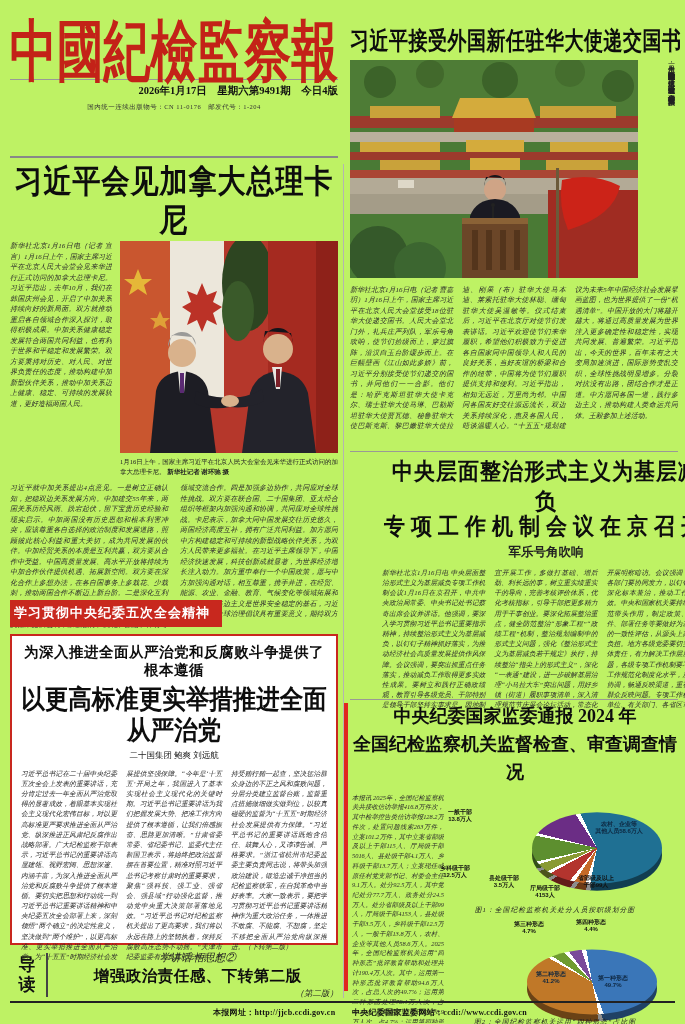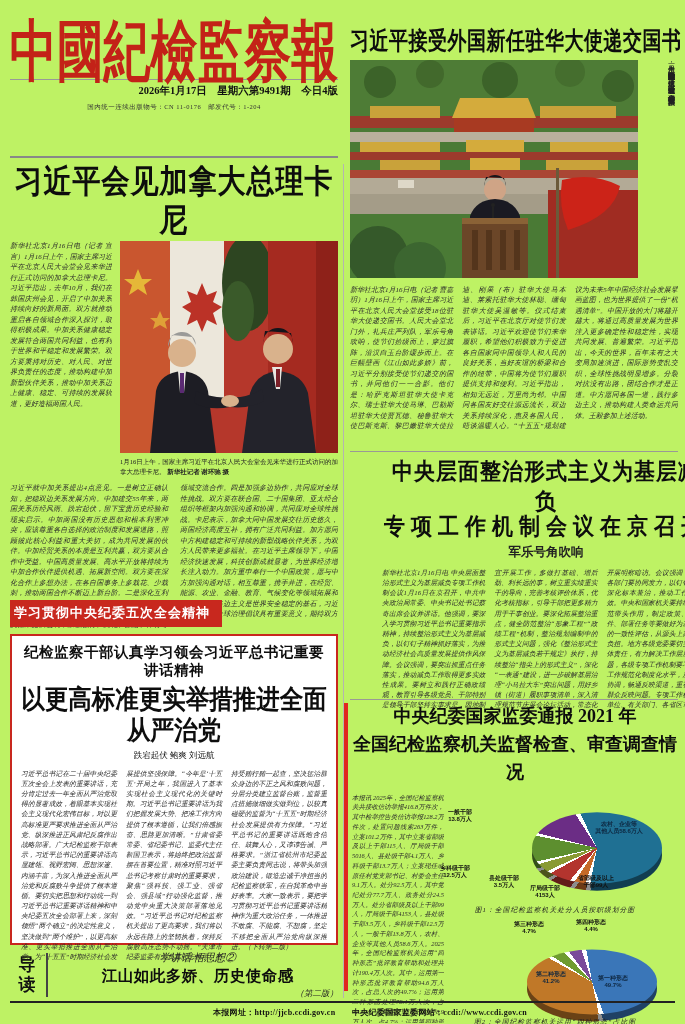--- a/index.html
+++ b/index.html
@@ -166,35 +166,35 @@
     </div>
     <p class="caption left-caption" data-name="left-photo-caption">
       <span data-name="left-photo-caption-text">1月16日上午，国家主席习近平在北京人民大会堂会见来华进行正式访问的加拿大总理卡尼。</span>
       <span class="credit" data-name="left-photo-credit">新华社记者 谢环驰 摄</span>
     </p>
     <div class="bodytxt cols2 left-body" data-name="left-article-body">习近平就中加关系提出4点意见。一是树立正确认知，把稳双边关系发展方向。中加建交55年来，两国关系历经风雨、跌宕起伏，留下宝贵历史经验和现实启示。中加两国没有历史恩怨和根本利害冲突，应该尊重各自选择的政治制度和发展道路，照顾彼此核心利益和重大关切，成为共同发展的伙伴。中加经贸关系的本质是互利共赢，双方要从合作中受益。中国高质量发展、高水平开放将持续为中加合作伙伴提供机遇、拓展新空间。双方要在深化合作上多想办法，在各自国事务上多栽花、少栽刺，推动两国合作不断迈上新台阶。二是深化互利合作，做大共同利益蛋糕。三是密切人文交流，增进两国人民相互了解和友好感情，双方要为两国人员往来提供便利，加强教育、文化、旅游、体育等领域交流合作。四是加强多边协作，共同应对全球性挑战。双方要在联合国、二十国集团、亚太经合组织等框架内加强沟通和协调，共同应对全球性挑战。卡尼表示，加拿大同中国发展交往历史悠久，两国经济高度互补，拥有广泛共同利益。加方愿同中方构建稳定和可持续的新型战略伙伴关系，为双方人民带来更多福祉。在习近平主席领导下，中国经济快速发展，科技创新成就显著，为世界经济增长注入动力。加方重申奉行一个中国政策，愿与中方加强沟通对话，相互尊重，携手并进，在经贸、能源、农业、金融、教育、气候变化等领域拓展和加强合作。多边主义是世界安全稳定的基石，习近平主席提出全球治理倡议具有重要意义，期待双方加强协作。双方还就共同关心的国际和地区问题交换意见。王毅参加会见。</div>
   </div>
 
   <div class="abs badge" data-name="section-kicker-badge">学习贯彻中央纪委五次全会精神</div>
   <div class="abs special-box" data-name="special-section-box">
-    <div class="headline-sans special-deck" data-name="special-deck">纪检监察干部认真学习领会习近平总书记重要讲话精神</div>
+    <div class="headline-sans special-deck" data-name="special-deck">为深入推进全面从严治党和反腐败斗争提供了根本遵循</div>
     <div class="headline-sans special-headline" data-name="special-headline">以更高标准更实举措推进全面从严治党</div>
-    <div class="special-byline" data-name="special-byline">跌宕起伏 鲍爽 刘远航</div>
+    <div class="special-byline" data-name="special-byline">二十国集团 鲍爽 刘远航</div>
     <div class="bodytxt cols3 special-body" data-name="special-body">习近平总书记在二十届中央纪委五次全会上发表的重要讲话，充分肯定过去一年全面从严治党取得的显著成效，着眼基本实现社会主义现代化宏伟目标，对以更高标准更严要求推进全面从严治党、纵深推进正风肃纪反腐作出战略部署。广大纪检监察干部表示，习近平总书记的重要讲话高屋建瓴、视野宏阔、思想深邃、内涵丰富，为深入推进全面从严治党和反腐败斗争提供了根本遵循。要切实把思想和行动统一到习近平总书记重要讲话精神和中央纪委五次全会部署上来，深刻领悟“两个确立”的决定性意义，坚决做到“两个维护”，以更高标准、更实举措推进全面从严治党，为“十五五”时期经济社会发展提供坚强保障。“今年是‘十五五’开局之年，我国进入了基本实现社会主义现代化的关键时期。习近平总书记重要讲话为我们把握发展大势、把准工作方向提供了根本遵循，让我们倍感振奋、思路更加清晰。”甘肃省委常委、省纪委书记、监委代主任靳国卫表示，将始终把政治监督摆在首要位置，精准对照习近平总书记考察甘肃时的重要要求，聚焦“强科技、强工业、强省会、强县域”行动强化监督，推动党中央重大决策部署落地见效。“习近平总书记对纪检监察机关提出了更高要求，我们将以永远在路上的坚韧执着，保持反腐败高压态势不动摇。”天津市纪委监委有关负责同志表示，坚持受贿行贿一起查，坚决惩治群众身边的不正之风和腐败问题，分层分类建立监督台账，监督重点措施做细做实做到位，以较真碰硬的监督为“十五五”时期经济社会发展提供有力保障。“习近平总书记的重要讲话既饱含信任、鼓舞人心，又谆谆告诫、严格要求。”浙江省杭州市纪委监委主要负责同志说，将带头加强政治建设，锻造忠诚干净担当的纪检监察铁军，在自我革命中当好表率。大家一致表示，要把学习贯彻习近平总书记重要讲话精神作为重大政治任务，一体推进不敢腐、不能腐、不想腐，坚定不移把全面从严治党向纵深推进。（下转第二版）</div>
   </div>
 
   <div class="abs daodu" data-name="reading-guide">
     <div class="daodu-label" data-name="reading-guide-label">
       <div data-name="reading-guide-char-1">导</div>
       <div data-name="reading-guide-char-2">读</div>
     </div>
     <div class="daodu-div" data-name="reading-guide-divider"></div>
     <div class="daodu-main" data-name="reading-guide-entry">
       <div class="daodu-kicker" data-name="reading-guide-kicker">学讲话 悟思想②</div>
-      <div class="headline-serif daodu-headline" data-name="reading-guide-headline">江山如此多娇、历史使命感</div>
+      <div class="headline-serif daodu-headline" data-name="reading-guide-headline">增强政治责任感、下转第二版</div>
       <div class="daodu-page" data-name="reading-guide-page-ref">（第二版）</div>
     </div>
   </div>
 
   <div class="abs right-top" data-name="article-ambassadors-credentials">
     <div class="headline-sans rt-headline" data-name="right-top-headline">习近平接受外国新任驻华大使递交国书</div>
     <div class="rt-photorow" data-name="right-top-photo-row">
       <div class="photo-right" data-name="tiananmen-photo">
         <svg width="288" height="218" viewBox="0 0 288 218" data-name="tiananmen-photo-graphic">
           <rect x="0" y="0" width="288" height="60" fill="#4e7c36"></rect>
@@ -255,21 +255,21 @@
     <div class="headline-serif rm-h1" data-name="middle-headline-line1">中央层面整治形式主义为基层减负</div>
     <div class="headline-serif rm-h2" data-name="middle-headline-line2">专项工作机制会议在京召开</div>
     <div class="rm-sub" data-name="middle-subhead">军乐号角吹响</div>
     <div class="bodytxt cols3 rm-body" data-name="middle-article-body">新华社北京1月16日电 中央层面整治形式主义为基层减负专项工作机制会议1月16日在京召开，中共中央政治局常委、中央书记处书记蔡奇出席会议并讲话。他强调，要深入学习贯彻习近平总书记重要指示精神，持续整治形式主义为基层减负，以钉钉子精神抓好落实，为推动经济社会高质量发展提供作风保障。会议强调，要突出抓重点任务落实，推动减负工作取得更多实效性成果。要树立和践行正确政绩观，教育引导各级党员、干部特别是领导干部坚持实事求是，因地制宜开展工作，多做打基础、增后劲、利长远的事，树立重实绩重实干的导向，完善考核评价体系，优化考核指标，引导干部把更多精力用于干事创业。要深化拓展整治重点，健全防范整治“形象工程”“政绩工程”机制，整治规划编制中的形式主义问题，强化《整治形式主义为基层减负若干规定》执行，持续整治“指尖上的形式主义”，深化“一表通”建设，进一步破解基层治理“小马拉大车”突出问题，用好乡镇（街道）履职事项清单，深入清理规范节庆展会论坛活动，常态化开展明察暗访。会议强调，各地区各部门要协同发力，以钉钉子精神深化标本兼治，推动工作提质增效。中央和国家机关要持续发挥示范带头作用，制定政策、出台文件、部署任务等要做好为基层减负的一致性评估，从源头上减轻基层负担。地方各级党委要切实履行主体责任，有力解决工作层层加码问题，各级专项工作机制要不断提高工作规范化制度化水平，加强统筹协调，畅通反映渠道，重视并查实群众反映问题。专项工作机制成员单位、有关部门、各省区市和新疆生产建设兵团负责同志参加会议，会议以电视电话会议形式召开。</div>
   </div>
 
   <div class="abs hr-right hr2" data-name="right-divider-2"></div>
   <div class="abs redbar" data-name="report-section-red-bar"></div>
 
   <div class="abs right-bottom" data-name="article-ccdi-2025-report">
-    <div class="headline-serif rb-h" data-name="report-headline-line1">中央纪委国家监委通报 2021 年</div>
+    <div class="headline-serif rb-h" data-name="report-headline-line1">中央纪委国家监委通报 2024 年</div>
     <div class="headline-serif rb-h" data-name="report-headline-line2">全国纪检监察机关监督检查、审查调查情况</div>
     <div class="rb-content" data-name="report-content">
       <div class="bodytxt rb-text" data-name="report-body">本报讯 2025年，全国纪检监察机关共接收信访举报416.8万件次，其中检举控告类信访举报128.2万件次，处置问题线索263万件，立案101.2万件，其中立案省部级及以上干部115人、厅局级干部5016人、县处级干部4.1万人、乡科级干部13.7万人；立案现任或原任村党支部书记、村委会主任9.1万人。处分92.5万人，其中党纪处分77.7万人、政务处分24.5万人。处分省部级及以上干部99人，厅局级干部4153人，县处级干部3.5万人，乡科级干部12.5万人，一般干部13.8万人，农村、企业等其他人员58.6万人。2025年，全国纪检监察机关运用“四种形态”批评教育帮助和处理共计190.4万人次。其中，运用第一种形态批评教育帮助94.6万人次，占总人次的49.7%；运用第二种形态处理78.4万人次，占41.2%；运用第三种形态处理8.9万人次，占4.7%；运用第四种形态处理8.4万人次，占4.4%。监察机关严格依法履职，立案33万人，移送检察机关430人。</div>
 
       <div class="charts" data-name="report-charts">
 
         <div class="chartblock chart1" data-name="pie-chart-discipline-ranks">
           <div class="pie pie-depth1" data-name="pie1-depth" style="background: conic-gradient(from -15deg, rgb(31, 112, 147) 0%, rgb(31, 112, 147) 55.8%, rgb(255, 255, 255) 55.8%, rgb(255, 255, 255) 57%, rgb(197, 106, 40) 57%, rgb(197, 106, 40) 59.8%, rgb(255, 255, 255) 59.8%, rgb(255, 255, 255) 61%, rgb(179, 52, 46) 61%, rgb(179, 52, 46) 66.8%, rgb(255, 255, 255) 66.8%, rgb(255, 255, 255) 68%, rgb(138, 154, 51) 68%, rgb(138, 154, 51) 71.8%, rgb(255, 255, 255) 71.8%, rgb(255, 255, 255) 73%, rgb(93, 143, 47) 73%, rgb(93, 143, 47) 84.8%, rgb(255, 255, 255) 84.8%, rgb(255, 255, 255) 86%, rgb(107, 45, 133) 86%, rgb(107, 45, 133) 98.8%, rgb(255, 255, 255) 98.8%, rgb(255, 255, 255) 100%);"></div>
           <div class="pie pie1" data-name="pie1-face" style="background: conic-gradient(from -15deg, rgb(31, 112, 147) 0%, rgb(31, 112, 147) 55.8%, rgb(255, 255, 255) 55.8%, rgb(255, 255, 255) 57%, rgb(197, 106, 40) 57%, rgb(197, 106, 40) 59.8%, rgb(255, 255, 255) 59.8%, rgb(255, 255, 255) 61%, rgb(179, 52, 46) 61%, rgb(179, 52, 46) 66.8%, rgb(255, 255, 255) 66.8%, rgb(255, 255, 255) 68%, rgb(138, 154, 51) 68%, rgb(138, 154, 51) 71.8%, rgb(255, 255, 255) 71.8%, rgb(255, 255, 255) 73%, rgb(93, 143, 47) 73%, rgb(93, 143, 47) 84.8%, rgb(255, 255, 255) 84.8%, rgb(255, 255, 255) 86%, rgb(107, 45, 133) 86%, rgb(107, 45, 133) 98.8%, rgb(255, 255, 255) 98.8%, rgb(255, 255, 255) 100%);"></div>
           <div class="pielbl" style="left:2px;top:0;width:52px;" data-name="pie1-label-ordinary-cadres">

